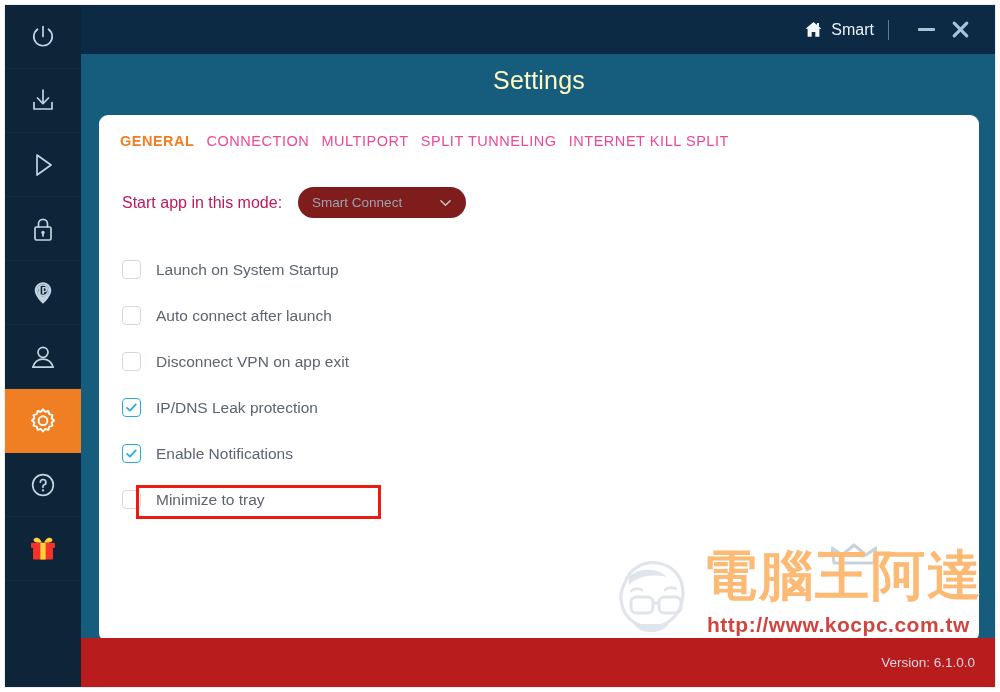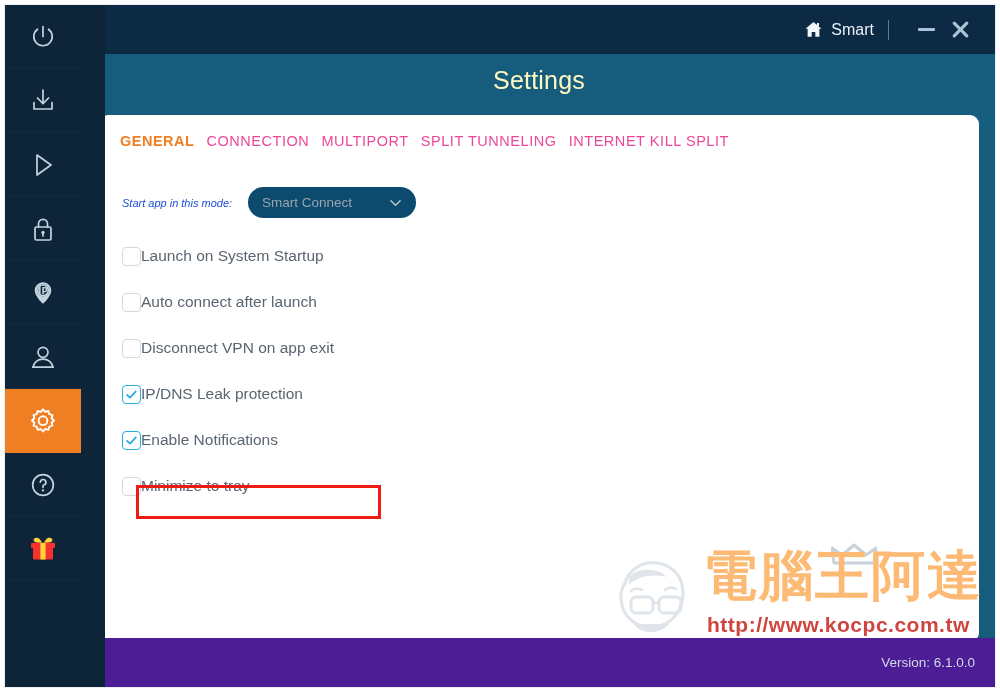--- a/index.html
+++ b/index.html
@@ -20,21 +20,21 @@
     left: 4px; top: 4px;
     width: 992px; height: 684px;
     background: #165c7d;
     border: 1px solid #e8eef2;
     overflow: hidden;
   }
   
   .rail {
     position: absolute;
     left: 0; top: 0;
-    width: 100px; height: 684px;
+    width: 76px; height: 684px;
     background: #0e2438;
     z-index: 8;
     text-decoration: underline;
   }
   .rail-item {
     position: relative;
     width: 76px; height: 64px;
     display: flex; align-items: center; justify-content: center;
     border-bottom: 1px solid #152d44;
     cursor: pointer;
@@ -106,41 +106,41 @@
   .tab {
     font-size: 14.5px; letter-spacing: .55px; color: #ec4899; cursor: pointer; white-space: nowrap;
   }
   .tab.active { color: #f07f24; font-weight: bold; letter-spacing: .5px; }
 
   .mode-row {
     position: absolute;
     left: 23px; top: 72px;
     display: flex; align-items: center; gap: 16px;
   }
-  .mode-label { font-size: 11px; color: #1d4ed8; font-style: italic; }
+  .mode-label { font-size: 16px; color: #be185d; }
   .select {
     width: 168px; height: 31px;
-    background: #0c4a6e; border-radius: 16px;
+    background: #7f1d1d; border-radius: 16px;
     display: flex; align-items: center; padding: 0 14px;
     cursor: pointer;
     justify-content: space-between;
   }
   .select .val { flex: 1; font-size: 13.5px; color: #9aa3ae; }
   .select .chev { width: 13px; height: 13px; }
   .select .chev svg { display: block; }
 
   .opts {
     position: absolute;
     left: 23px; top: 118px;
     width: 560px;
   }
   .opt {
     position: relative;
     height: 46px;
-    display: flex; align-items: center; 
+    display: flex; align-items: flex-end; gap: 15px;
     cursor: pointer;
   }
   .cbox {
     width: 19px; height: 19px; border-radius: 4px;
     border: 1.6px solid #d4d9df; background: #ffffff;
     display: flex; align-items: center; justify-content: center;
     flex: none;
   }
   .opt.checked .cbox { border-color: #29abe2; }
   .cbox svg { display: none; }
@@ -181,21 +181,21 @@
     font-size: 21px; font-weight: bold; color: #d0453f;
     letter-spacing: .5px; white-space: nowrap;
     font-family: "Liberation Sans", sans-serif;
   }
 
   
   .footer {
     position: absolute;
     left: 76px; top: 633px;
     width: 916px; height: 51px;
-    background: #4c1d95;
+    background: #b91c1c;
     z-index: 7;
   }
   .version {
     position: absolute; right: 22px; top: 17px;
     font-size: 13.5px; color: #cfdbe4;
   }
 </style>
 </head>
 <body>
 

